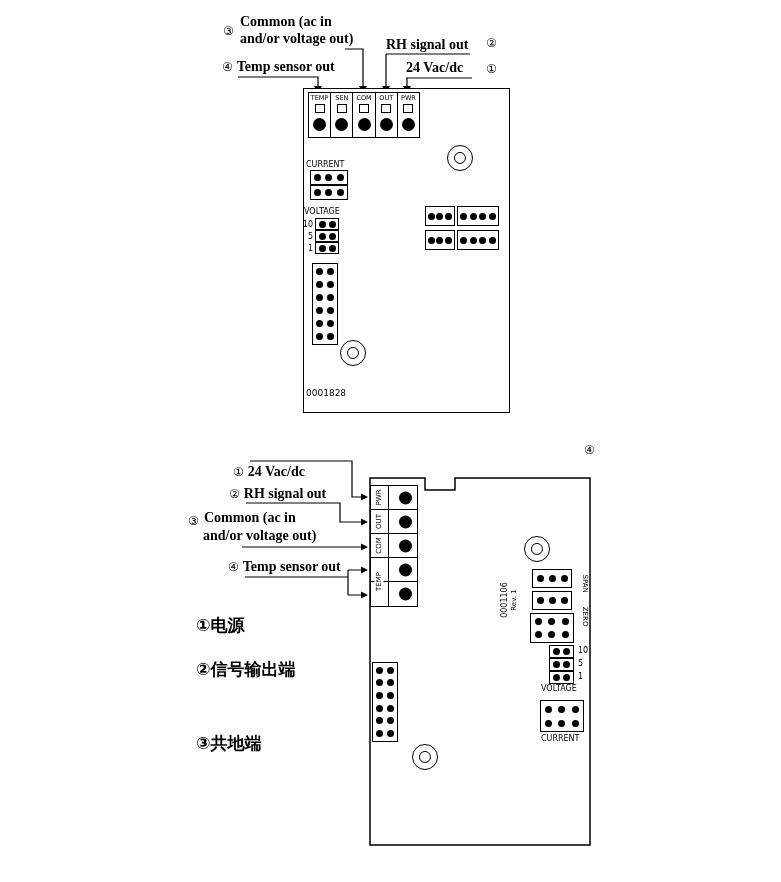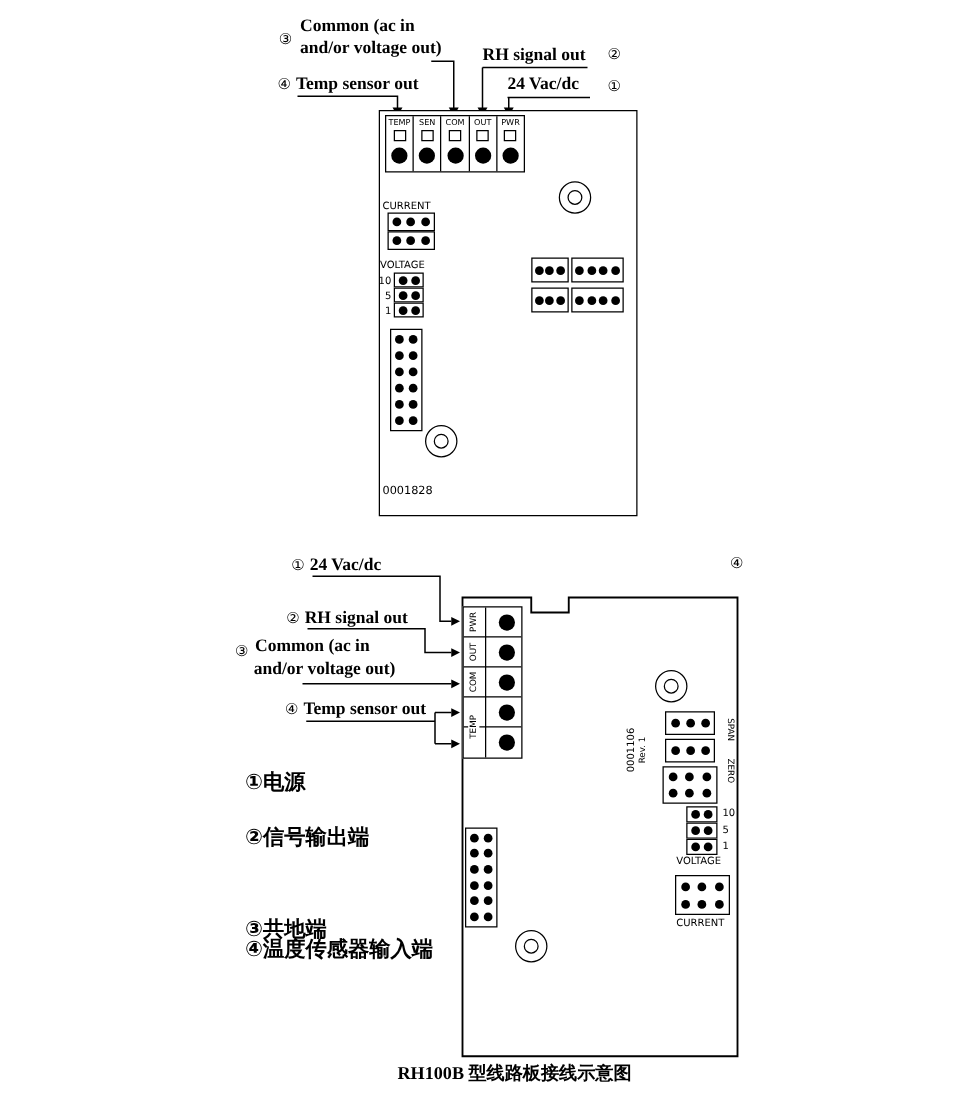--- a/index.html
+++ b/index.html
@@ -178,21 +178,21 @@
       <span class="dot"></span>
       <span class="dot"></span>
       <span class="dot"></span>
     </div>
 
   <div class="hole" style="left:447px;top:145px;width:26px;height:26px"></div>
   <div class="hole" style="left:340px;top:340px;width:26px;height:26px"></div>
 
   <div class="slabel" style="left:306px;top:388px;font-size:9px">0001828</div>
 
-  <div class="ann" style="left:233px;top:444px">
+  <div class="ann" style="left:233px;top:464px">
     <span class="num">①</span><span>24 Vac/dc</span>
   </div>
   <div class="ann" style="left:229px;top:486px">
     <span class="num">②</span><span>RH signal out</span>
   </div>
   <div class="abs num" style="left:188px;top:514px">③</div>
   <div class="ann" style="left:204px;top:510px">Common (ac in</div>
   <div class="ann" style="left:203px;top:528px">and/or voltage out)</div>
   <div class="ann" style="left:228px;top:559px">
     <span class="num">④</span><span>Temp sensor out</span>
@@ -291,17 +291,15 @@
       <span class="dot"></span>
       <span class="dot"></span>
       <span class="dot"></span>
       <span class="dot"></span>
     </div>
   <div class="hole" style="left:412px;top:744px;width:26px;height:26px"></div>
 
   <div class="legend-item" style="left:196px;top:614px">①电源</div>
   <div class="legend-item" style="left:196px;top:658px">②信号输出端</div>
   <div class="legend-item" style="left:196px;top:732px">③共地端</div>
-  <div class="legend-item" style="left:196px;top:748px">④温度传感器输入端</div>
-
-  <div class="caption" style="left:318px;top:849px">RH100B 型线路板接线示意图</div>
+
 
 </div>
 
 </body></html>

